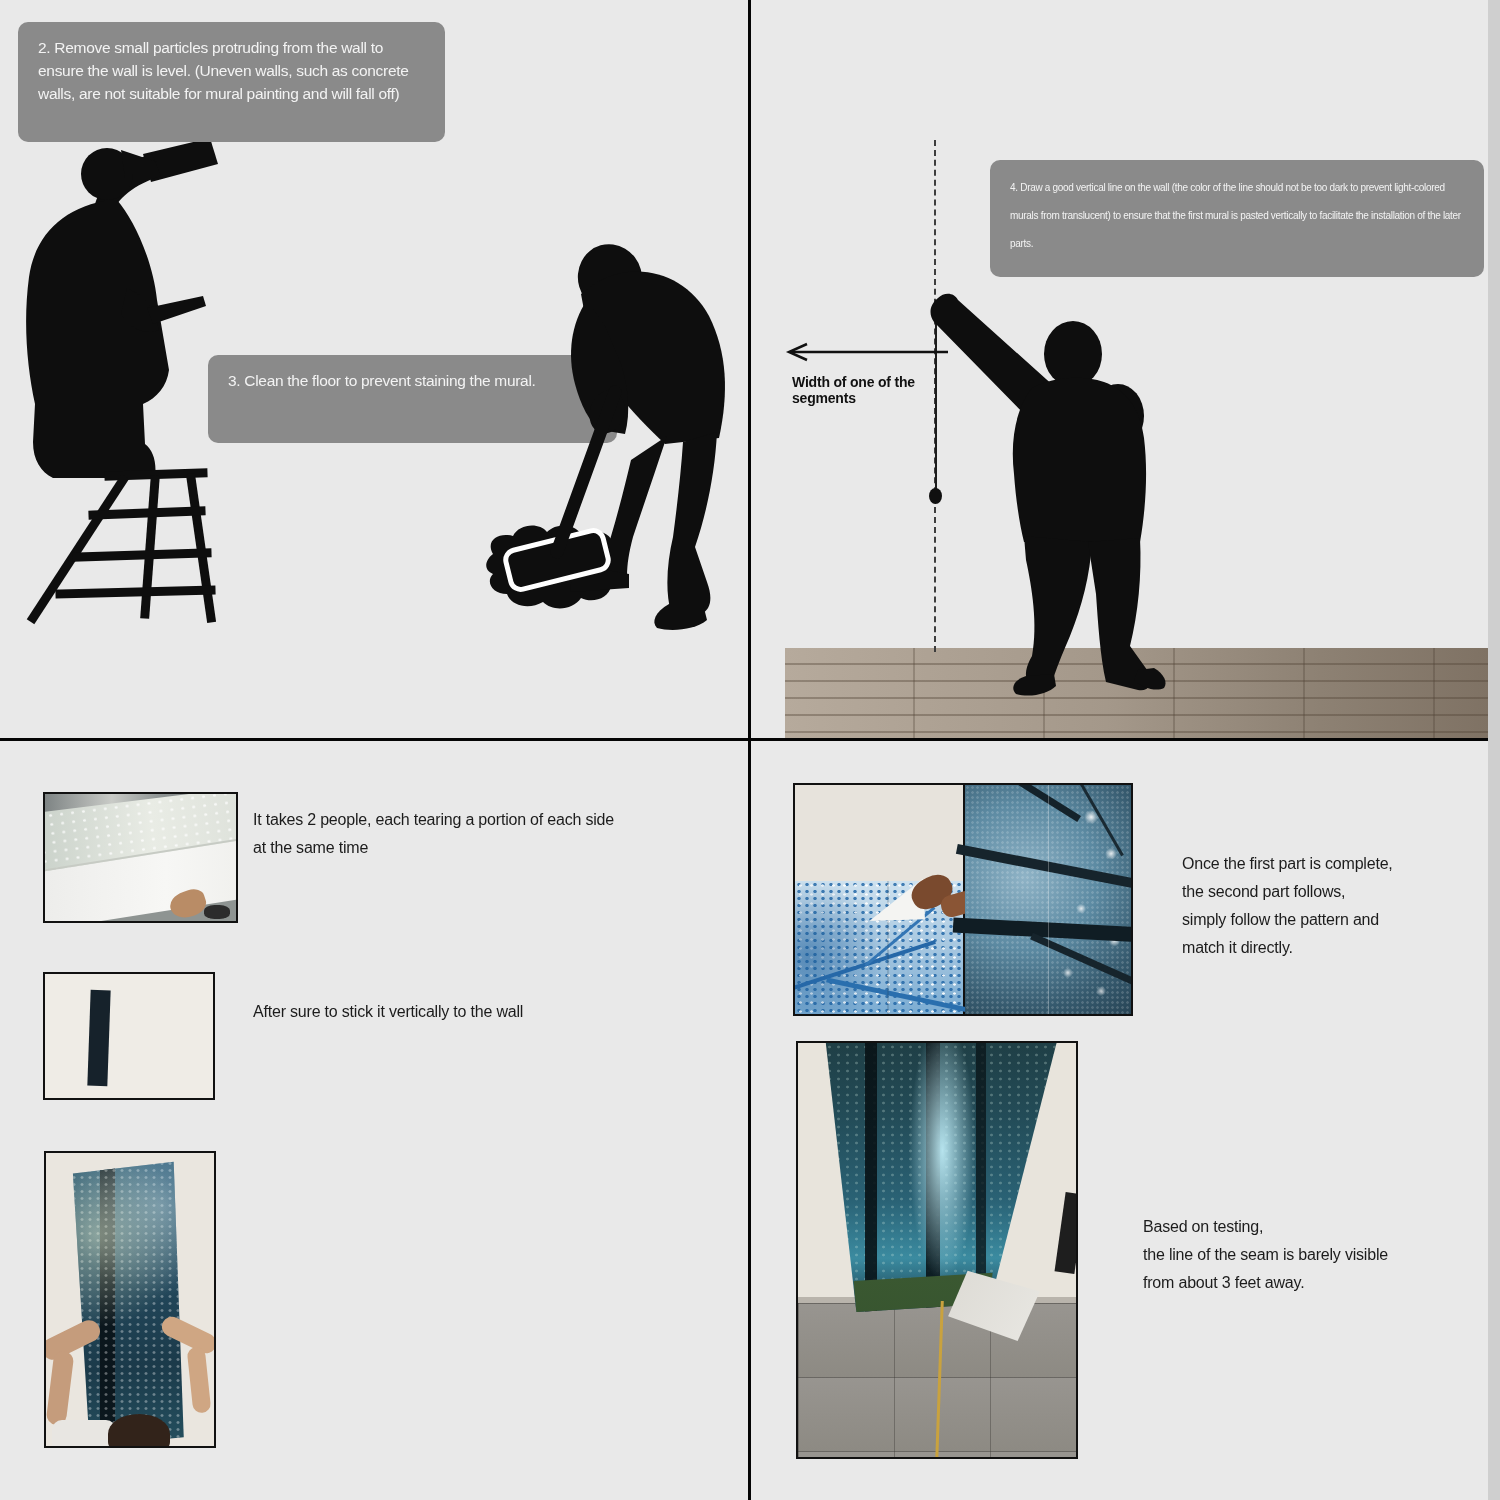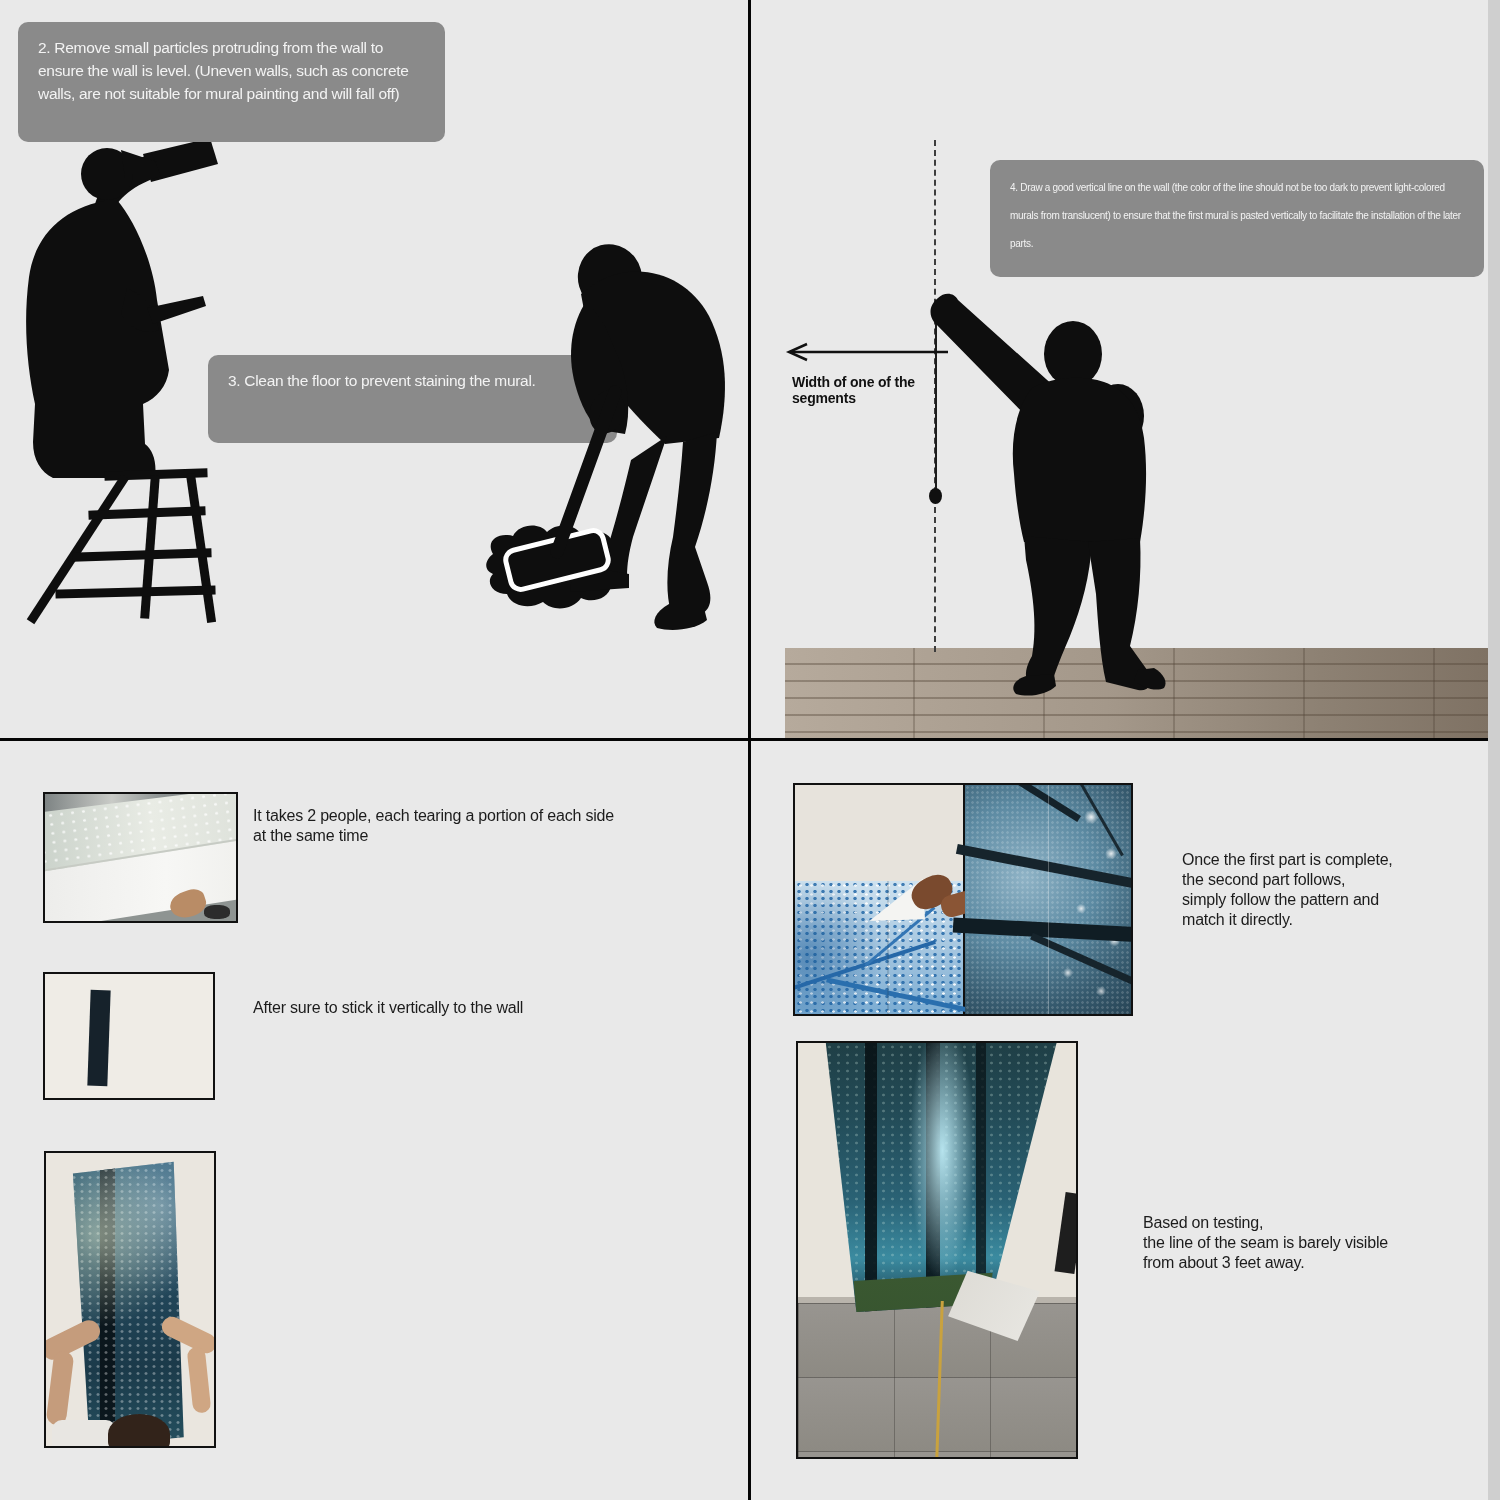--- a/index.html
+++ b/index.html
@@ -10,21 +10,21 @@
   
   .v-divider{left:748px;top:0;width:3px;height:1500px;background:#050505;}
   .h-divider{left:0;top:738px;width:1500px;height:3px;background:#050505;}
 
   
   .gbox{background:#8a8a8a;color:#f3f3f3;border-radius:10px;padding:14px 20px;
         font-size:15.5px;letter-spacing:-0.3px;line-height:23px;box-sizing:border-box;}
   .gbox.small{font-size:10px;line-height:28px;}
 
   
-  .dtext{color:#1c1c1c;font-size:16px;line-height:20px;letter-spacing:-0.2px;white-space:pre-line;}
+  .dtext{color:#1c1c1c;font-size:16px;line-height:28px;letter-spacing:-0.2px;white-space:pre-line;}
 
   .width-label{color:#111;font-size:14px;font-weight:700;letter-spacing:-0.2px;}
 
   
   .photo{border:2px solid #111;box-sizing:border-box;overflow:hidden;background:#eceae5;}
   .photo .abs{position:absolute;}
 
   
   .wood-floor{background:
       repeating-linear-gradient(180deg, rgba(80,66,52,0) 0 15px, rgba(80,66,52,.38) 15px 17px),

